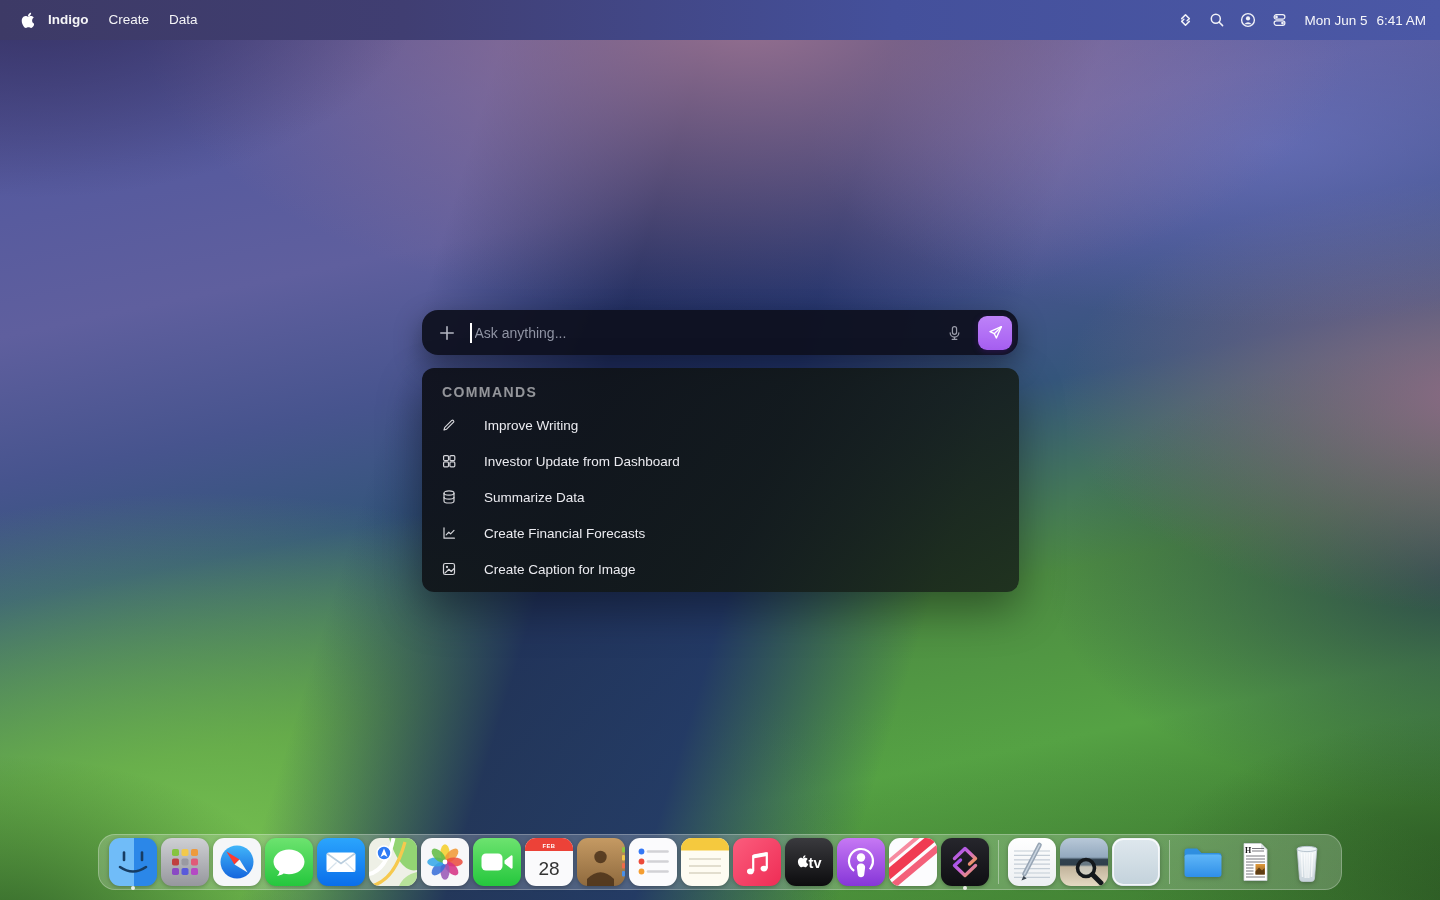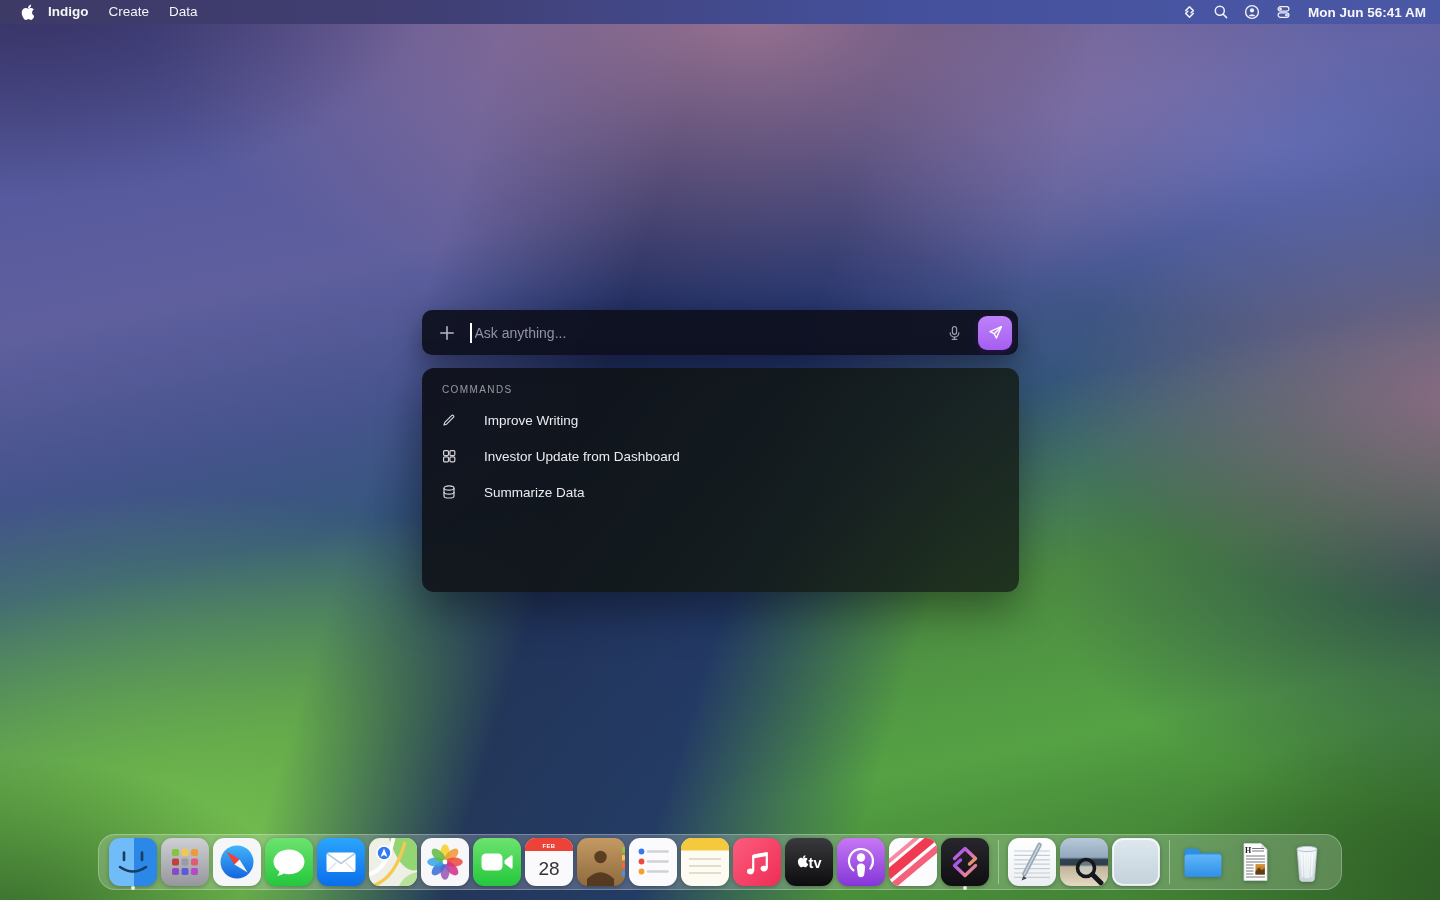--- a/index.html
+++ b/index.html
@@ -16,50 +16,50 @@
       linear-gradient(107deg, rgba(28,42,92,0) 30%, rgba(28,42,92,.9) 42%, rgba(30,48,104,.9) 53%, rgba(30,48,104,0) 65%),
       radial-gradient(880px 480px at 102% 64%, rgba(40,64,76,.88) 0%, rgba(40,64,76,0) 48%),
       radial-gradient(520px 300px at 0% 104%, rgba(46,94,38,.9) 0%, rgba(46,94,38,0) 60%),
       radial-gradient(1100px 640px at 14% 96%, rgba(118,192,80,.95) 0%, rgba(118,192,80,0) 58%),
       radial-gradient(1450px 720px at 55% 128%, rgba(84,158,62,.95) 0%, rgba(84,158,62,0) 62%),
       radial-gradient(560px 340px at 102% 102%, rgba(42,84,34,.9) 0%, rgba(42,84,34,0) 60%),
       linear-gradient(168deg, #4a4a8c 0%, #565a9e 16%, #5f5f9e 28%, #47548e 40%, #35567c 50%, #4d8c42 66%, #55a244 80%, #3e7c33 92%, #356e2c 100%);
   }
 
   
-  .menubar{position:absolute;top:0;left:0;right:0;height:24px;display:flex;align-items:center;
+  .menubar{position:absolute;top:0;left:0;right:0;height:40px;display:flex;align-items:center;
     padding:1px 14px;box-sizing:border-box;color:rgba(255,255,255,.95);font-size:13.5px;
     background:linear-gradient(90deg,#3d3a66 0%,#403e72 28%,#44509b 62%,#4b58a6 100%);}
   .mb-left{display:flex;align-items:center;}
   .apple{margin:0 4px 0 6px;display:flex;align-items:center;}
   .mitem{padding:0 10px;line-height:26px;}
   .app-name{font-weight:700;}
   .mb-spacer{flex:1;}
   .mb-status{display:flex;align-items:center;gap:15px;margin-right:8px;}
   .mb-status svg{display:block;}
-  .clock{display:flex;margin-left:8px;font-weight:700;}
+  .clock{display:flex;gap:9px;margin-left:8px;font-weight:400;}
 
   
-  .askbar{position:absolute;left:422px;top:310px;width:596px;height:45px;border-radius:10px;
+  .askbar{position:absolute;left:422px;top:310px;width:596px;height:45px;border-radius:16px;
     background:rgba(14,16,30,.93);display:flex;align-items:center;box-sizing:border-box;
     box-shadow:0 10px 28px rgba(0,0,0,.38);}
   .plusbtn{margin-left:15px;display:flex;align-items:center;background:none;border:none;padding:2px;cursor:default;}
   .caret{width:1.5px;height:20px;background:#fff;margin-left:13px;flex:none;}
   .ask{flex:1;background:transparent;border:none;outline:none;color:#e9e9ef;font-size:14px;padding:0 0 0 3px;font-family:"Liberation Sans",sans-serif;}
   .ask::placeholder{color:#8f93a3;}
   .micbtn{background:none;border:none;display:flex;align-items:center;margin-right:13px;padding:2px;cursor:default;}
   .sendbtn{width:34px;height:34px;border-radius:9px;border:none;margin-right:6px;flex:none;cursor:default;
     background:linear-gradient(180deg,#bd82f8,#a75ff2);display:flex;align-items:center;justify-content:center;
     box-shadow:0 2px 6px rgba(80,20,140,.4);}
 
   
   .panel{position:absolute;left:422px;top:368px;width:597px;height:224px;border-radius:12px;box-sizing:border-box;
     background:linear-gradient(128deg,rgba(13,15,24,.92) 0%,rgba(17,23,20,.88) 55%,rgba(23,33,25,.84) 100%);
     box-shadow:0 18px 44px rgba(0,0,0,.38);padding:14px 19px;}
-  .phead{font-size:10px;font-weight:400;letter-spacing:1.4px;color:rgba(255,255,255,.55);margin:2px 0 7px 1px;}
+  .phead{font-size:14px;font-weight:700;letter-spacing:1.4px;color:rgba(255,255,255,.55);margin:2px 0 7px 1px;}
   .crow{height:36px;display:flex;align-items:center;gap:27px;color:#ebebf0;font-size:13.5px;}
   .crow svg{flex:none;opacity:.92;}
 
   
   .dock{position:absolute;left:50%;bottom:10px;transform:translateX(-50%);height:56px;padding:4px 8px;
     border-radius:17px;background:rgba(255,255,255,.20);border:1px solid rgba(255,255,255,.25);
     display:flex;align-items:center;box-sizing:border-box;}
   .dicon{position:relative;width:48px;height:48px;margin:0 2px;flex:none;}
   .dicon svg{display:block;width:48px;height:48px;filter:drop-shadow(0 1px 2px rgba(0,0,0,.28));}
   .dsep{width:1px;height:44px;background:rgba(255,255,255,.38);margin:0 7px;flex:none;}
@@ -173,21 +173,40 @@
       <svg width="16" height="16" viewBox="0 0 16 16">
         <g fill="none" stroke="#e6e6ea" stroke-width="1.2">
           <ellipse cx="8" cy="4" rx="5" ry="2.1"></ellipse>
           <path d="M3 4 V8 c0 1.15 2.2 2.1 5 2.1 s5-.95 5-2.1 V4"></path>
           <path d="M3 8 V11.9 c0 1.15 2.2 2.1 5 2.1 s5-.95 5-2.1 V8"></path>
         </g>
       </svg>
       <span>Summarize Data</span>
     </div>
 
-
+    <div class="crow">
+      <svg width="16" height="16" viewBox="0 0 16 16">
+        <g fill="none" stroke="#e6e6ea" stroke-width="1.2" stroke-linecap="round" stroke-linejoin="round">
+          <path d="M3 2.8 V13.2 H13.4"></path>
+          <path d="M5.2 9.8 L7.8 7.2 L9.6 8.9 L13 5.4"></path>
+        </g>
+      </svg>
+      <span>Create Financial Forecasts</span>
+    </div>
+
+    <div class="crow">
+      <svg width="16" height="16" viewBox="0 0 16 16">
+        <g fill="none" stroke="#e6e6ea" stroke-width="1.2" stroke-linejoin="round">
+          <rect x="2.5" y="2.5" width="11" height="11" rx="1.8"></rect>
+          <path d="M3.6 12.4 L7.9 8.2 L10.2 10.5 L13.2 7.5"></path>
+        </g>
+        <circle cx="6" cy="6" r="1.15" fill="#e6e6ea"></circle>
+      </svg>
+      <span>Create Caption for Image</span>
+    </div>
   </div>
 
   <div class="dock">
 
     <div class="dicon">
       <svg viewBox="0 0 48 48">
         <defs>
             <linearGradient id="g-fnd" x1="0" y1="0" x2="1" y2="0">
           <stop offset="0" stop-color="#70bcf8"></stop>
               <stop offset=".52" stop-color="#70bcf8"></stop>

